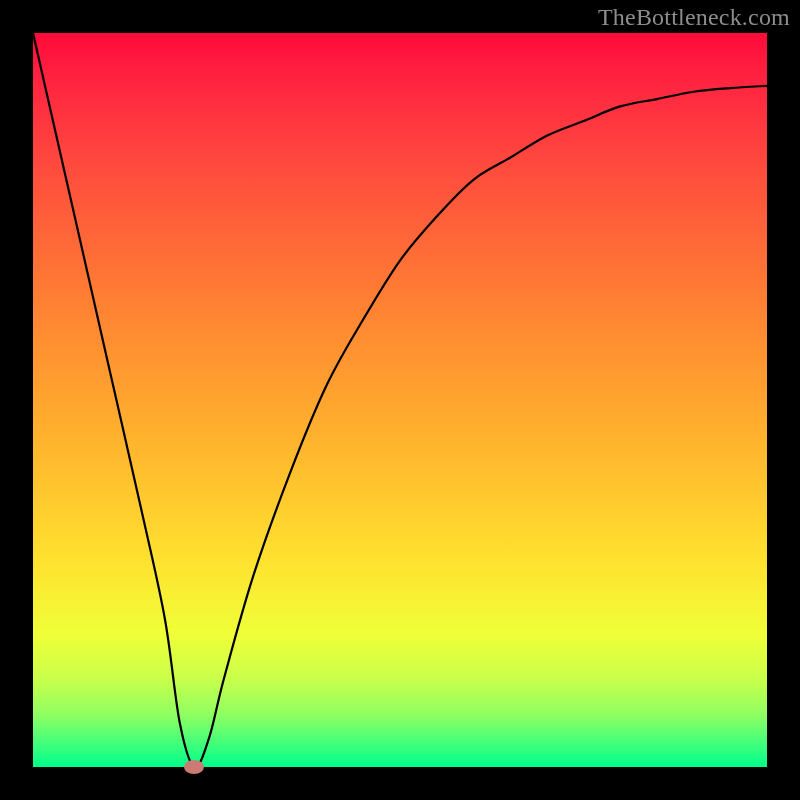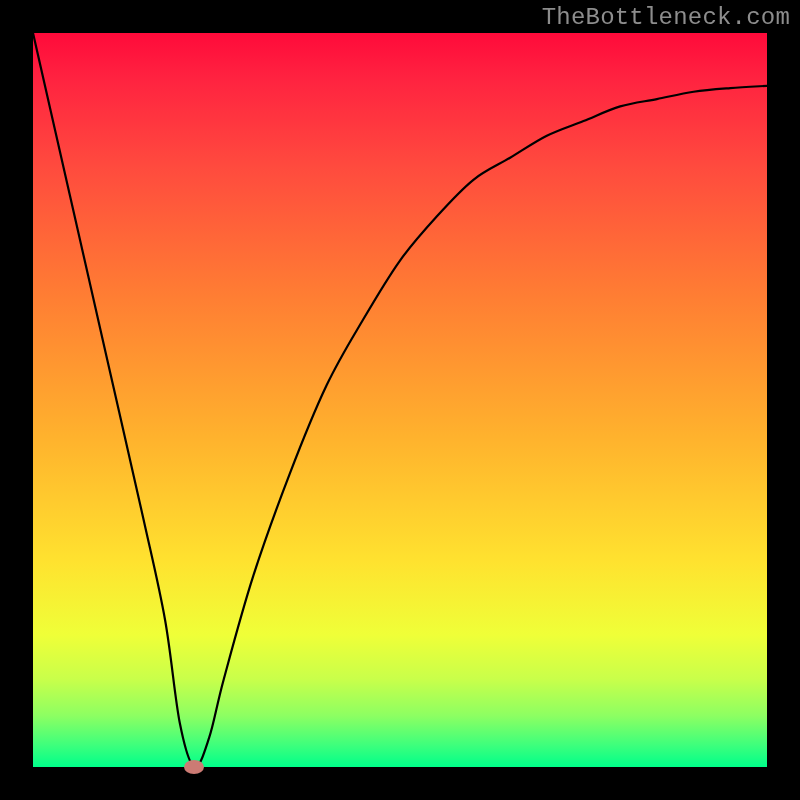--- a/index.html
+++ b/index.html
@@ -40,21 +40,21 @@
     );
   }
   .watermark {
     position: absolute;
     top: 4px;
     right: 10px;
     color: #8d8d8d;
     font-size: 24px;
     font-weight: 500;
     letter-spacing: 0.2px;
-    font-family: Liberation Mono, monospace;
+    font-family: Liberation Serif, serif;
   }
   .marker {
     position: absolute;
     width: 20px;
     height: 14px;
     border-radius: 50%;
     background: #cc7b74;
     transform: translate(-50%, -50%);
   }
   svg.curve {

